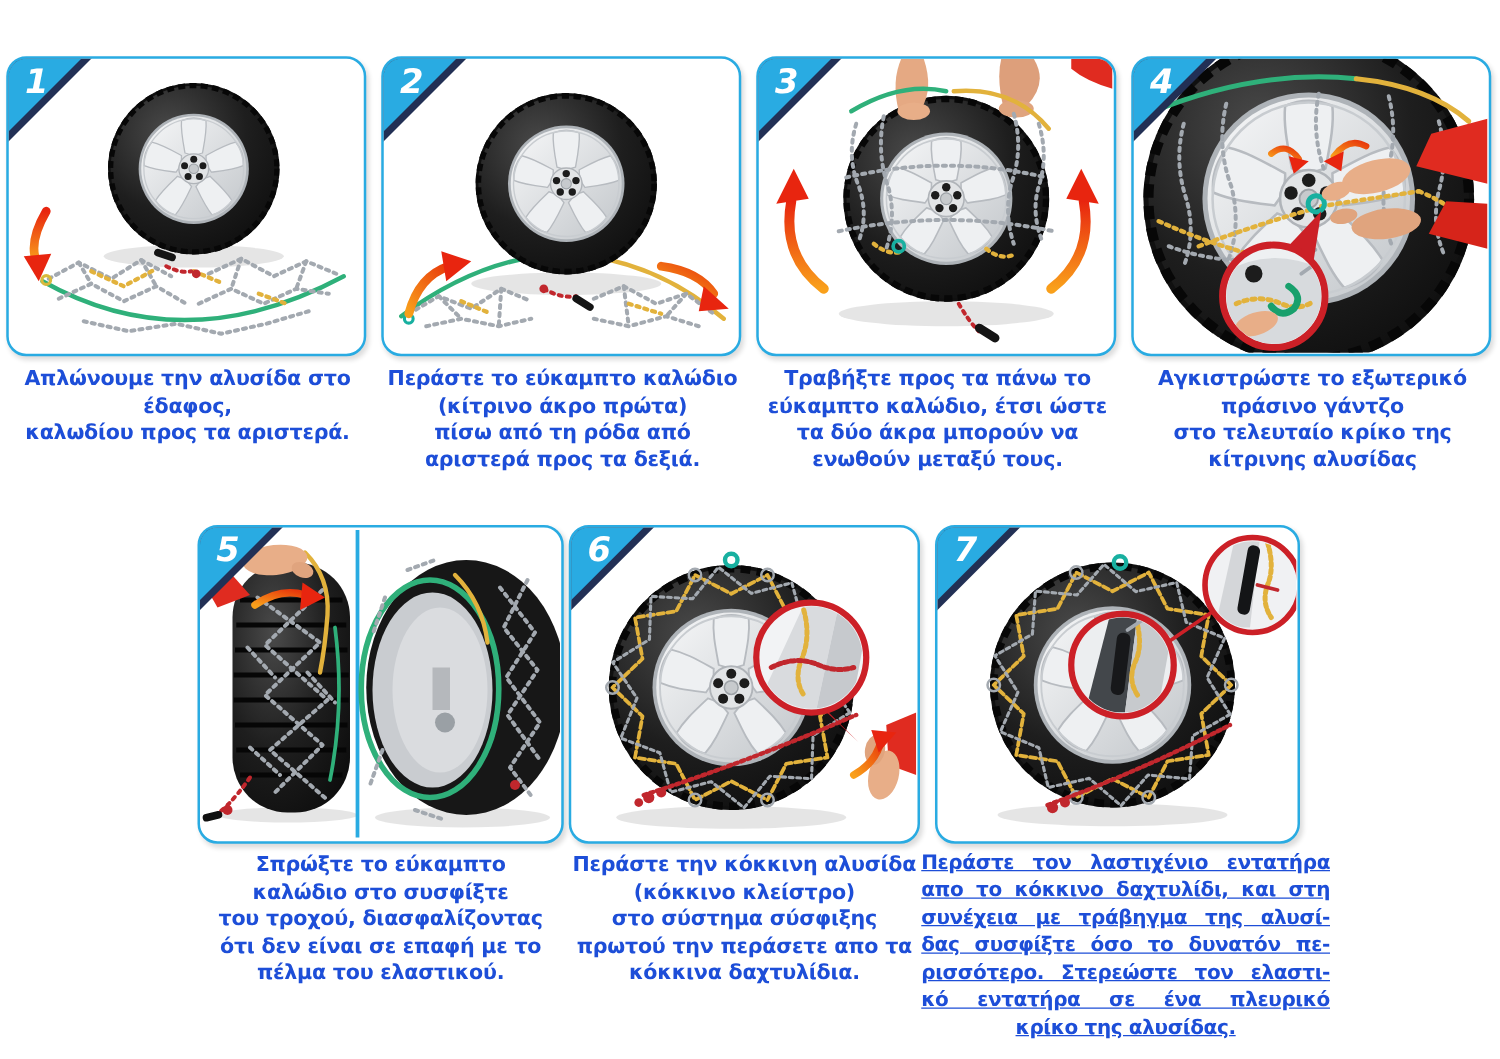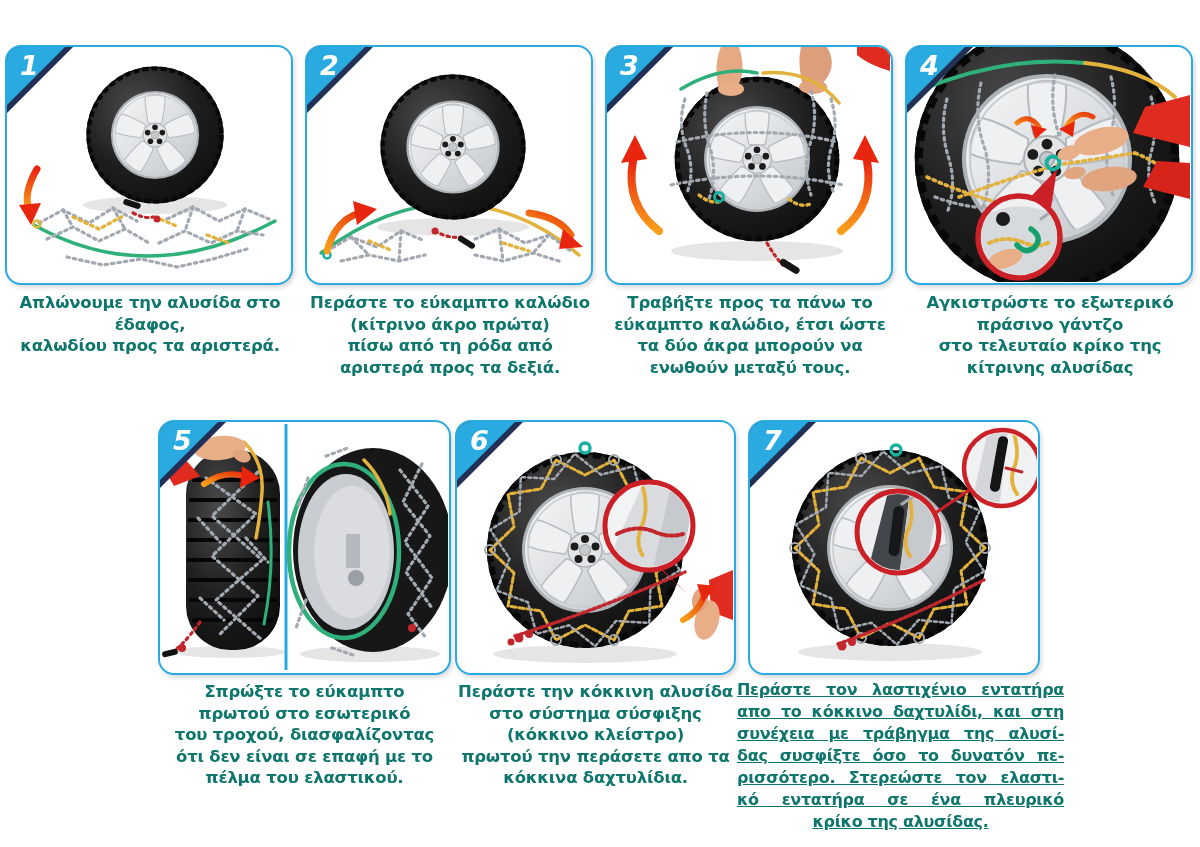--- a/index.html
+++ b/index.html
@@ -4,21 +4,21 @@
 <style>
   html,body{margin:0;padding:0;background:#fff;}
   #stage{position:relative;width:1200px;height:847px;background:#fff;overflow:hidden;
          font-family:"DejaVu Sans","Liberation Sans",sans-serif;}
   .panel{position:absolute;border:2.5px solid #29abe2;border-radius:16px;background:#fff;
          box-shadow:2px 3px 4px rgba(0,0,0,.14);overflow:hidden;box-sizing:border-box;}
   .panel svg.art{position:absolute;left:0;top:0;}
   .tab{position:absolute;left:-1px;top:-1px;width:72px;height:72px;pointer-events:none;}
   .tabnum{position:absolute;left:13px;top:2px;color:#fff;font-weight:bold;font-style:italic;
           font-size:27px;line-height:34px;}
-  .cap{position:absolute;text-align:center;color:#0f766e;font-weight:bold;
+  .cap{position:absolute;text-align:center;color:#1d4ed8;font-weight:bold;
        font-size:16.5px;line-height:21.5px;letter-spacing:-0.2px;}
   .cap7{font-size:16px;line-height:22px;letter-spacing:-0.3px;text-decoration:underline;}
   .jl{text-align:justify;text-align-last:justify;}
   .jl-last{text-align:right;text-align-last:center;}
   .ch{fill:none;stroke-linecap:round;stroke-linejoin:round;}
   .sil{stroke:#a3a9b0;} .gld{stroke:#e2b23c;} .redc{stroke:#c1272d;} .grn{stroke:#2fb07a;}
   .dash{stroke-dasharray:2.5 4;}
 </style>
 </head>
 <body>
@@ -436,29 +436,29 @@
     <div>ενωθούν μεταξύ τους.</div>
   </div>
   <div class="cap" style="left:902px;top:292px;width:296px">
     <div>Αγκιστρώστε το εξωτερικό</div>
     <div>πράσινο γάντζο</div>
     <div>στο τελευταίο κρίκο της</div>
     <div>κίτρινης αλυσίδας</div>
   </div>
   <div class="cap" style="left:152px;top:681px;width:305px">
     <div>Σπρώξτε το εύκαμπτο</div>
-    <div>πρωτού στο εσωτερικό</div>
+    <div>καλώδιο στο συσφίξτε</div>
     <div>του τροχού, διασφαλίζοντας</div>
     <div>ότι δεν είναι σε επαφή με το</div>
     <div>πέλμα του ελαστικού.</div>
   </div>
   <div class="cap" style="left:447px;top:681px;width:297px">
     <div>Περάστε την κόκκινη αλυσίδα</div>
+    <div>(κόκκινο κλείστρο)</div>
     <div>στο σύστημα σύσφιξης</div>
-    <div>(κόκκινο κλείστρο)</div>
     <div>πρωτού την περάσετε απο τα</div>
     <div>κόκκινα δαχτυλίδια.</div>
   </div>
   <div class="cap cap7" style="left:737px;top:679px;width:327px">
     <div class="jl">Περάστε τον λαστιχένιο εντατήρα</div>
     <div class="jl">απο το κόκκινο δαχτυλίδι, και στη</div>
     <div class="jl">συνέχεια με τράβηγμα της αλυσί-</div>
     <div class="jl">δας συσφίξτε όσο το δυνατόν πε-</div>
     <div class="jl">ρισσότερο. Στερεώστε τον ελαστι-</div>
     <div class="jl">κό εντατήρα σε ένα πλευρικό</div>

